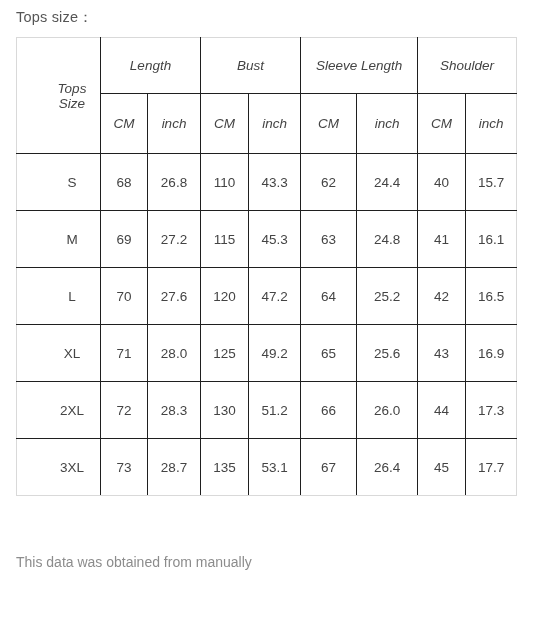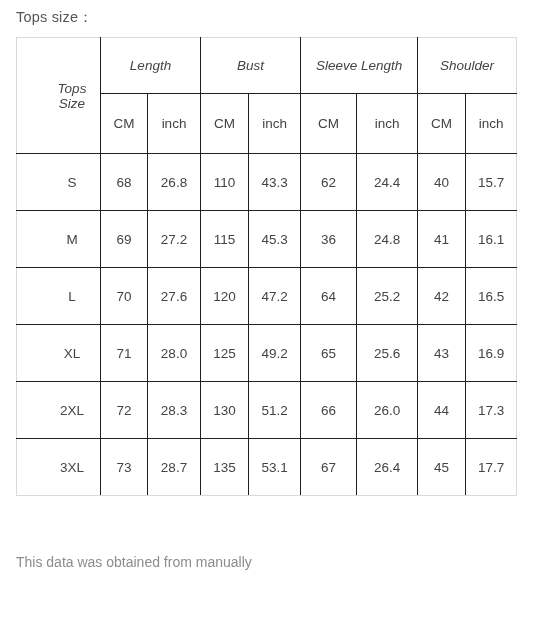--- a/index.html
+++ b/index.html
@@ -64,20 +64,21 @@
 
   td.hdr-group {
     height: 55px;
     font-size: 14px;
     color: #4a4a4a;
   }
   td.hdr-unit {
     height: 59px;
     font-size: 13.5px;
     color: #4a4a4a;
+    font-style: italic;
   }
   td.corner-cell {
     height: 114px;
     font-size: 13.5px;
     color: #4a4a4a;
   }
   td.data-cell, td.size-cell {
     height: 56px;
   }
 
@@ -155,21 +156,21 @@
           <td class="data-cell">40</td>
           <td class="data-cell last-col">15.7</td>
         </tr>
 
         <tr>
           <td class="size-cell first-col">M</td>
           <td class="data-cell">69</td>
           <td class="data-cell">27.2</td>
           <td class="data-cell">115</td>
           <td class="data-cell">45.3</td>
-          <td class="data-cell">36</td>
+          <td class="data-cell">63</td>
           <td class="data-cell">24.8</td>
           <td class="data-cell">41</td>
           <td class="data-cell last-col">16.1</td>
         </tr>
 
         <tr>
           <td class="size-cell first-col">L</td>
           <td class="data-cell">70</td>
           <td class="data-cell">27.6</td>
           <td class="data-cell">120</td>

